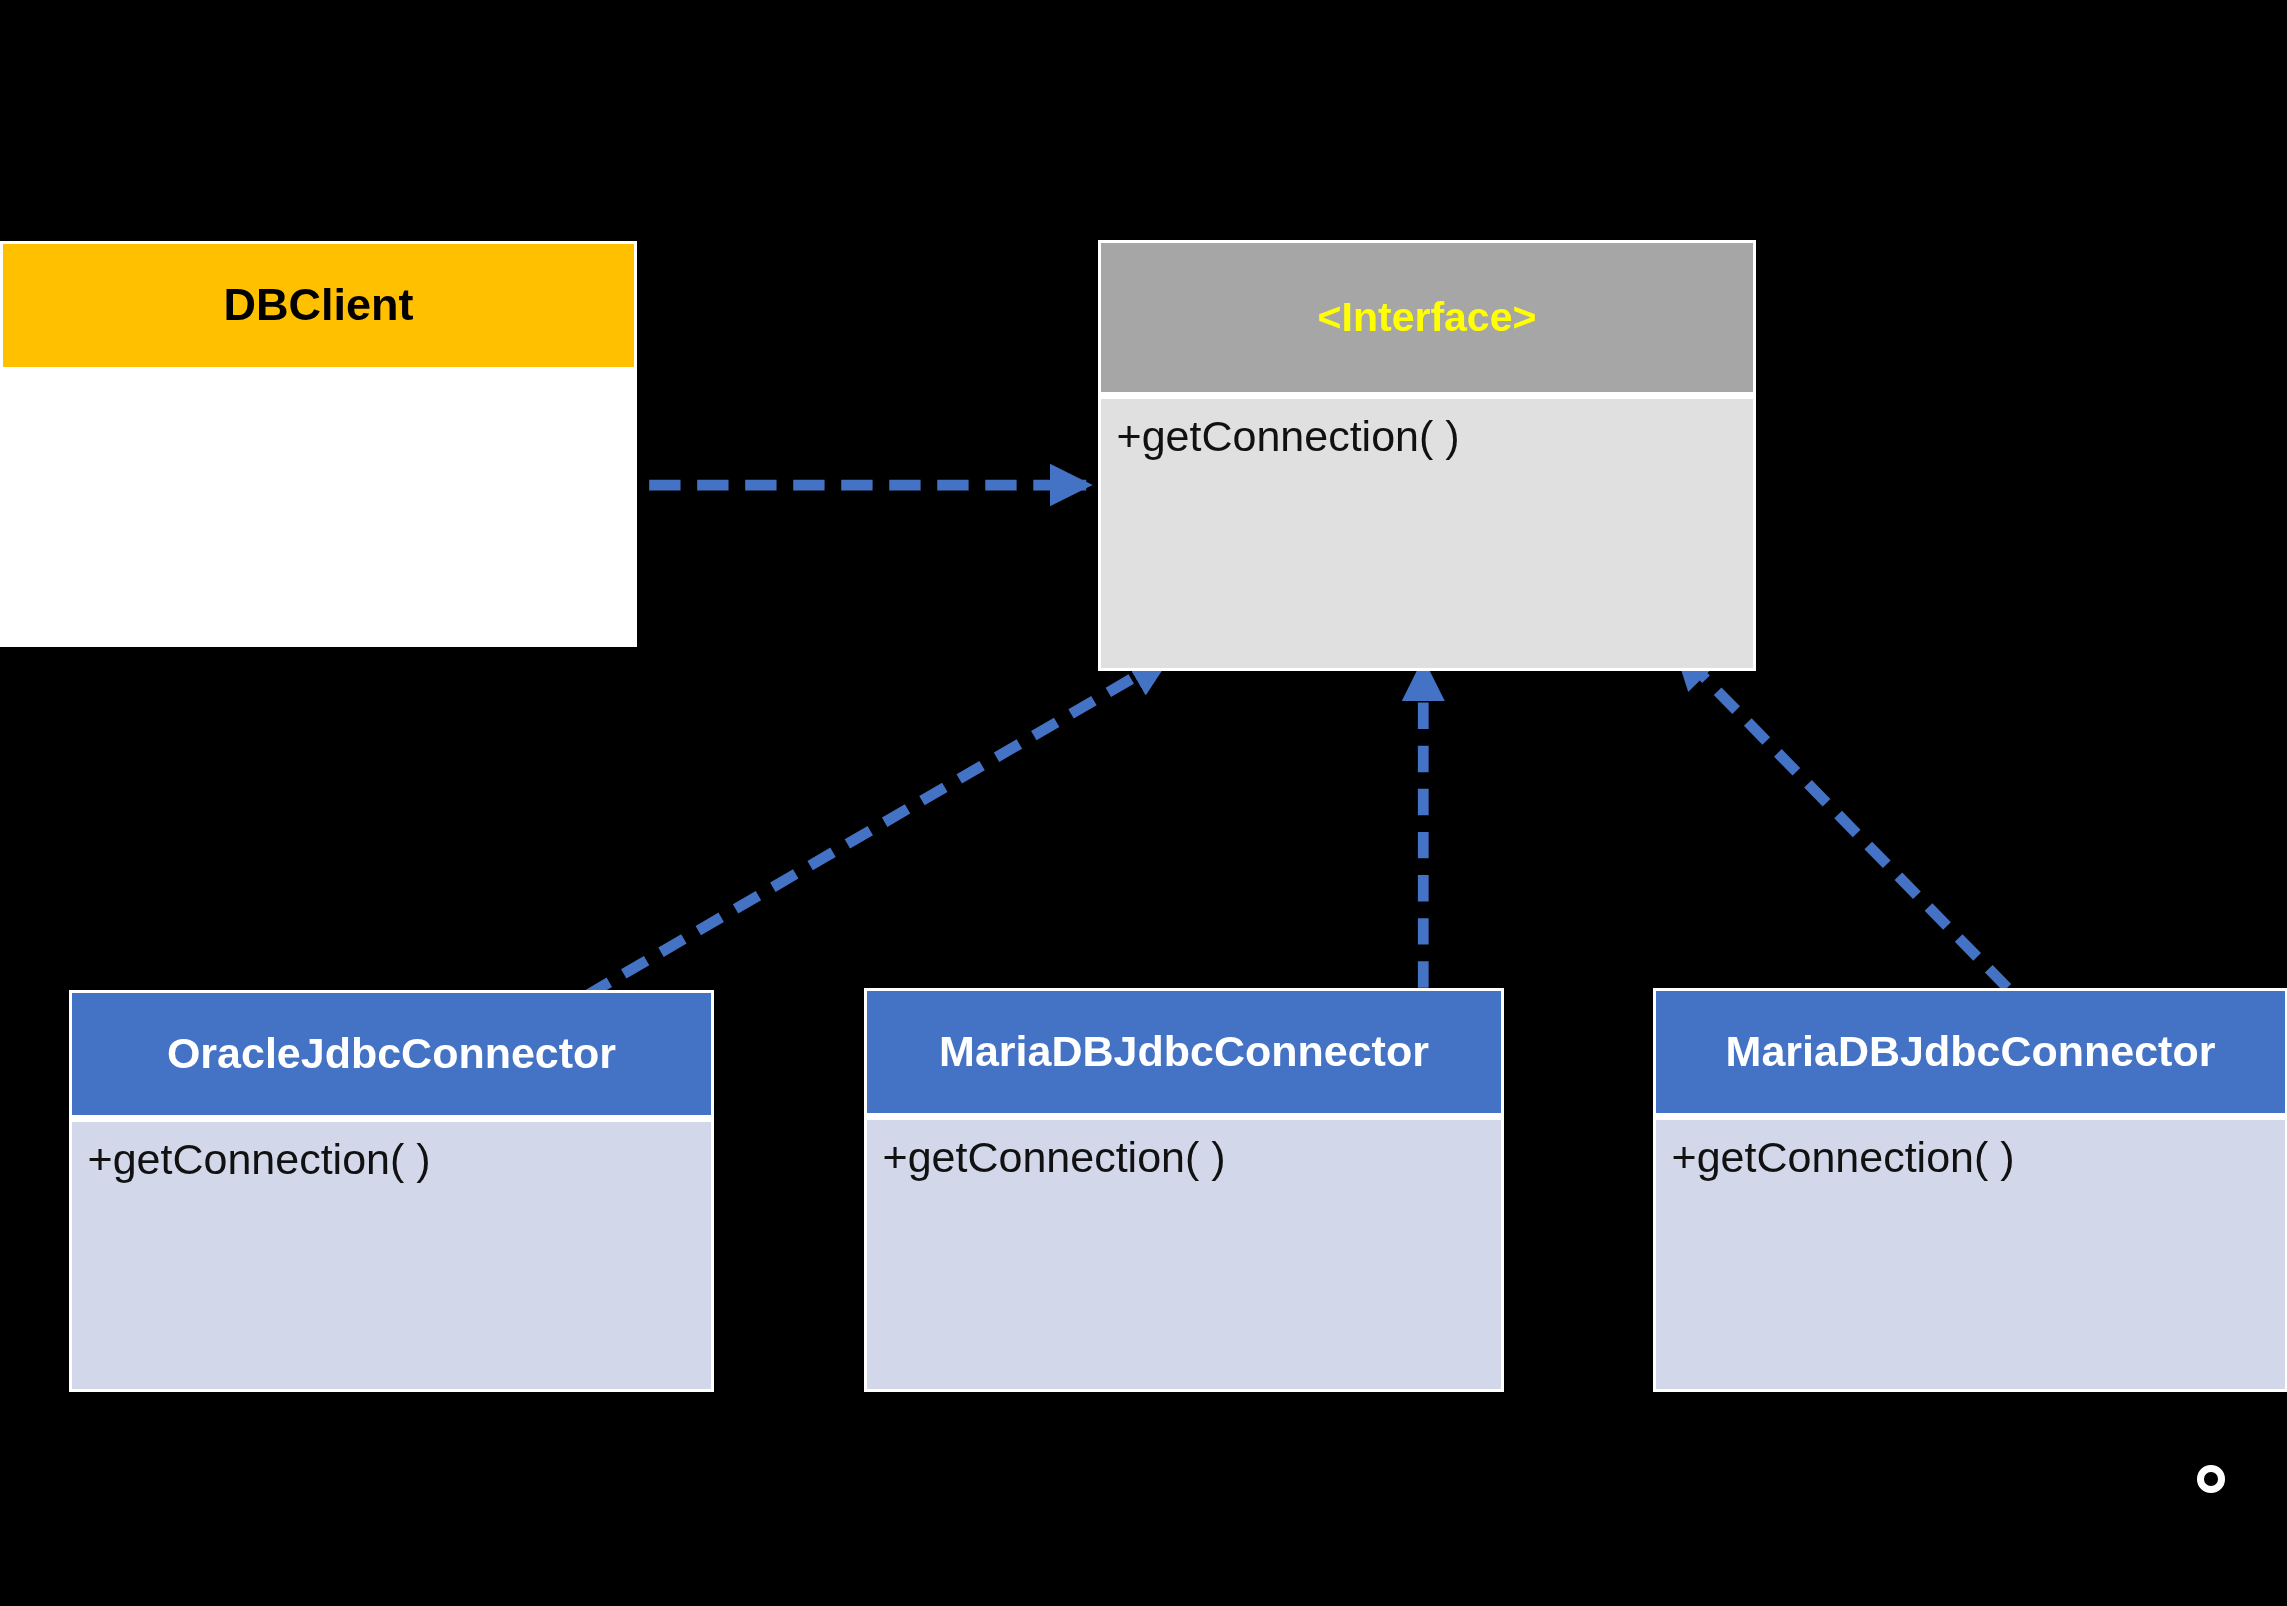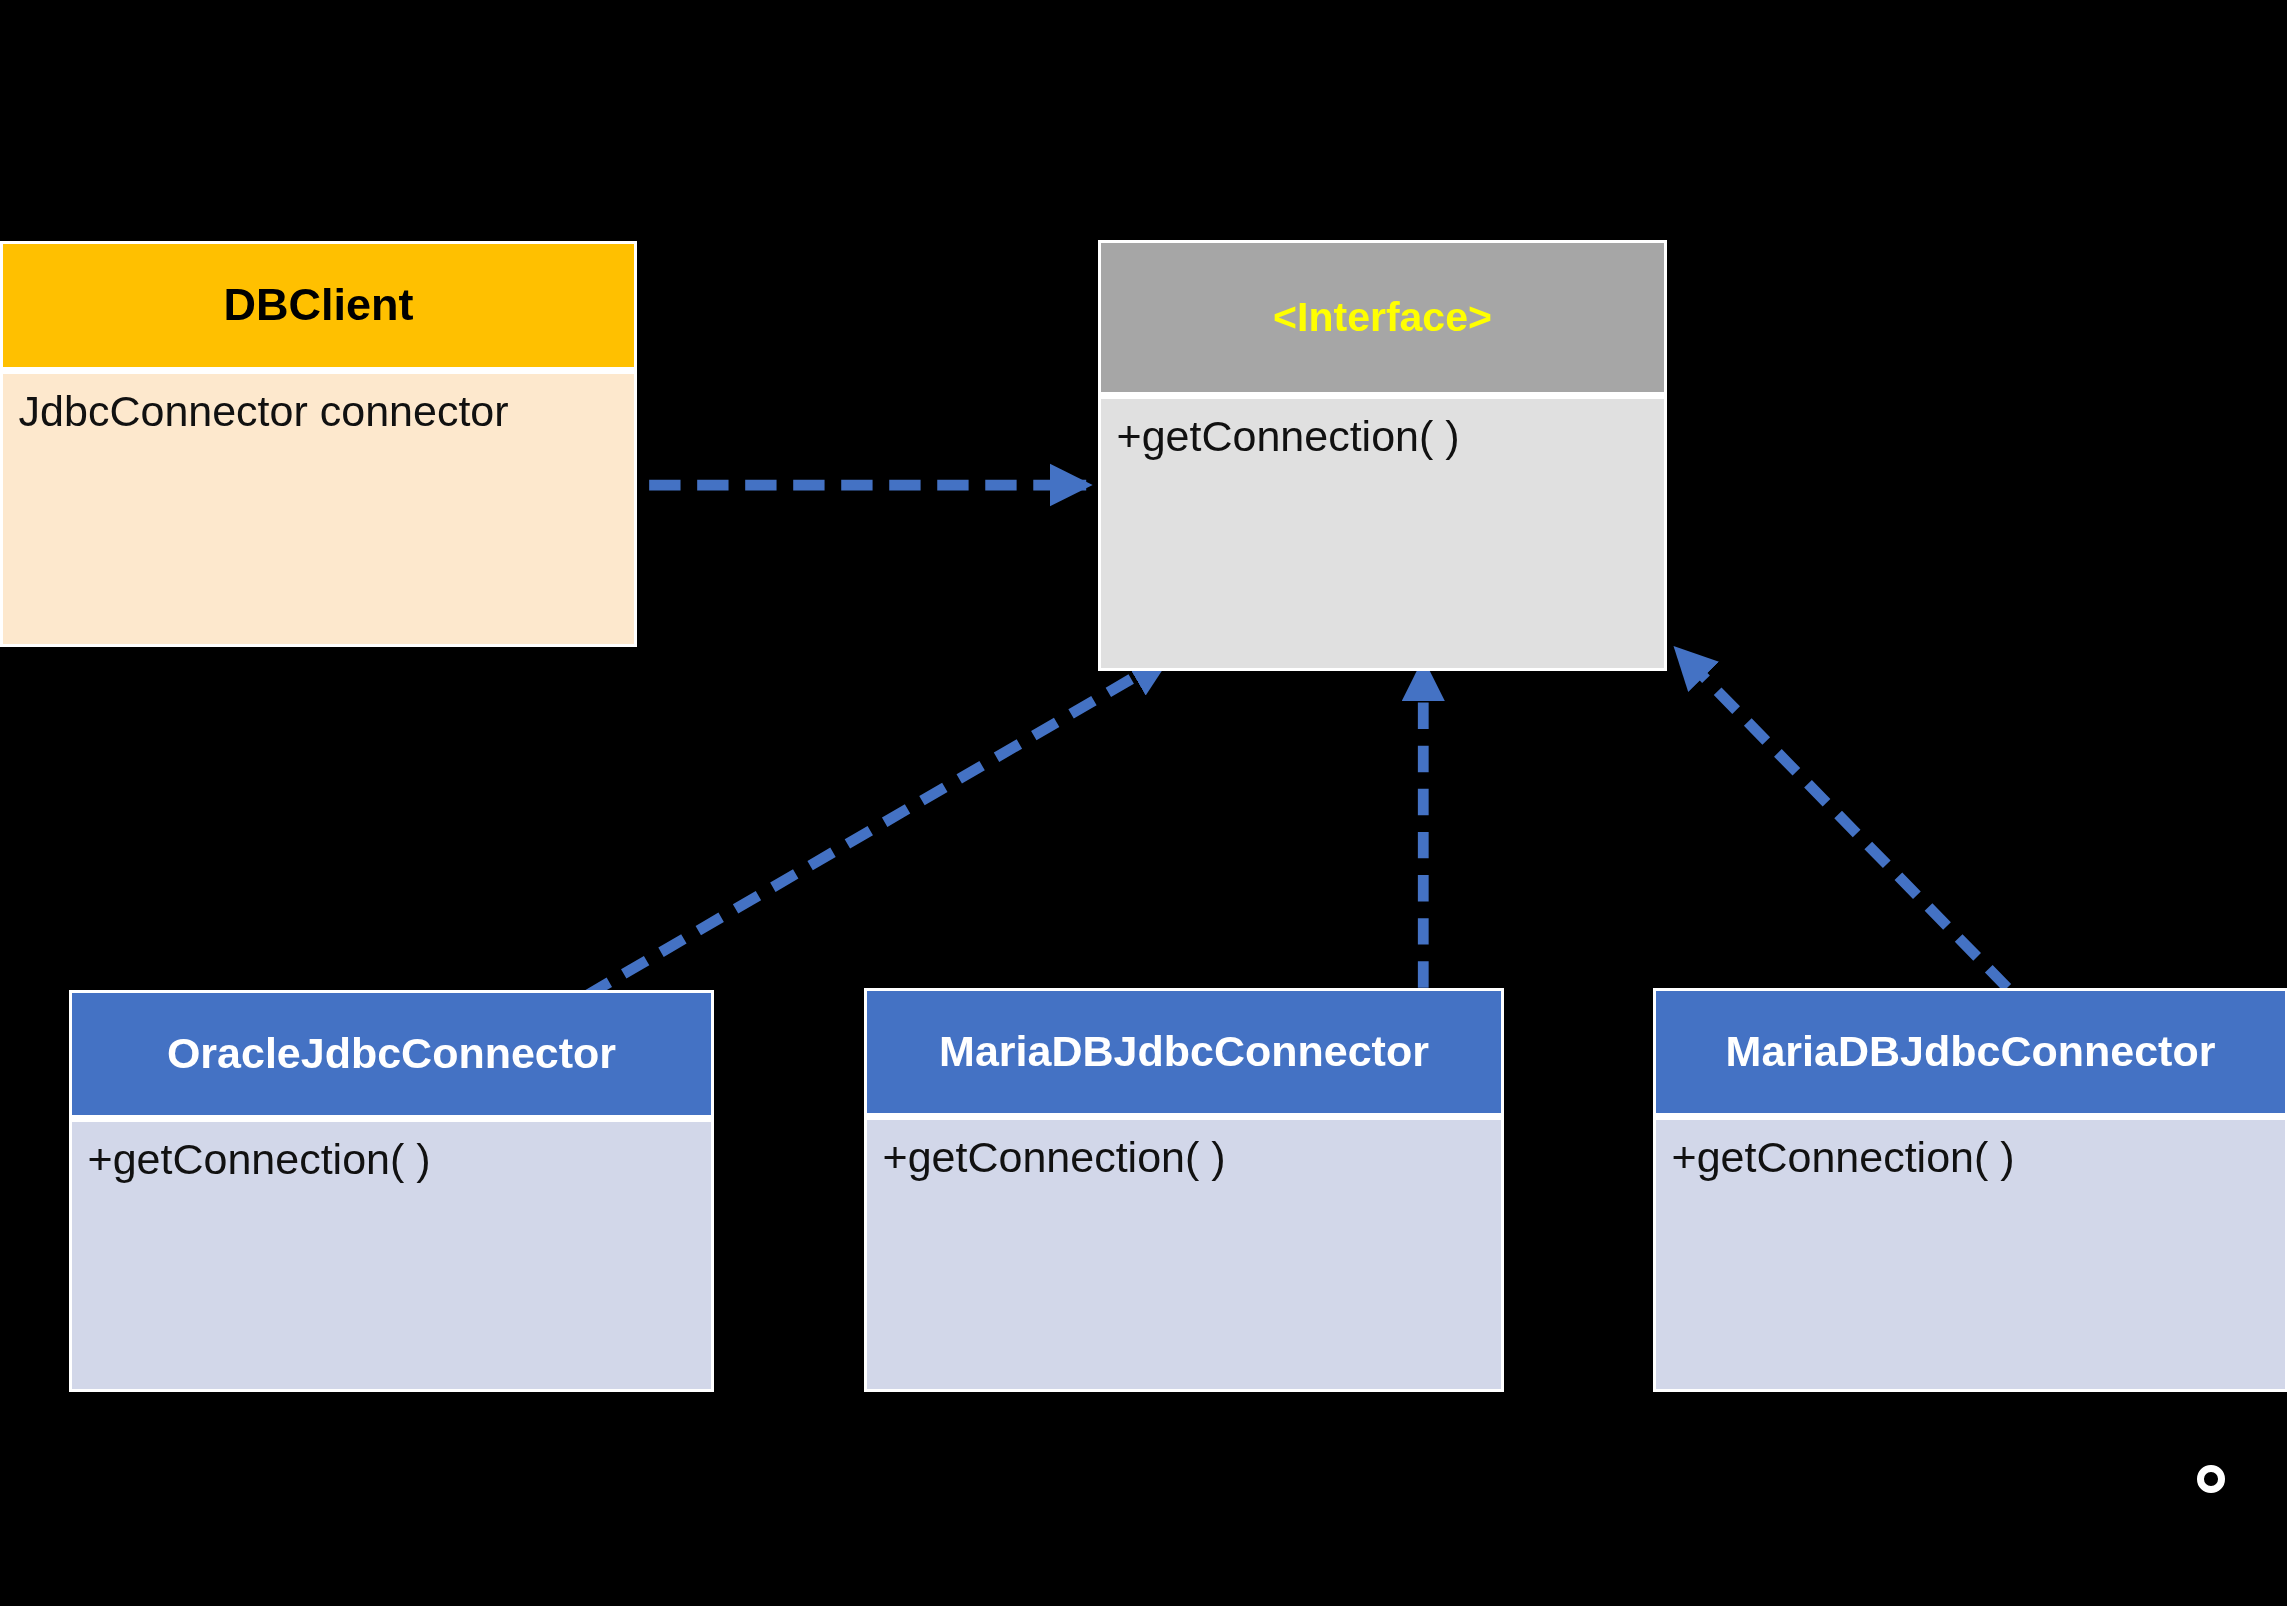--- a/index.html
+++ b/index.html
@@ -46,21 +46,21 @@
     font-size:43px;
     color:#111;
     padding:13.7px 0 0 15.7px;
     box-sizing:border-box;
   }
   
   .dbclient{left:0;top:241px;width:637px;height:406px;}
   .dbclient .box-header{background:var(--dbclient-header);height:123px;}
   .dbclient .box-body{background:var(--dbclient-body);}
   
-  .interface{left:1098px;top:240px;width:569px;height:431px;}
+  .interface{left:1098px;top:240px;width:658px;height:431px;}
   .interface .box-header{background:var(--interface-header);height:149px;font-size:41px;}
   .interface .box-header .stereotype{color:var(--interface-stereotype);}
   .interface .box-header .iface-name{color:#000;}
   .interface .box-body{background:var(--interface-body);}
   
   .impl .box-header{background:var(--impl-header);color:#fff;height:122px;font-size:43px;}
   .impl .box-body{background:var(--impl-body);}
   .impl-oracle{left:69px;top:990px;width:645px;height:402px;}
   .impl-maria1{left:864px;top:988px;width:640px;height:404px;}
   .impl-maria2{left:1653px;top:988px;width:635px;height:404px;}
@@ -98,23 +98,20 @@
     <line class="arrow-line dash-long" x1="662" y1="495" x2="1108" y2="495" marker-end="url(#arrowhead)"></line>
     <line class="arrow-line dash-short" x1="598" y1="1016" x2="1190" y2="672" marker-end="url(#arrowhead)"></line>
     <line class="arrow-line dash-short" x1="1452" y1="1008" x2="1452" y2="678" marker-end="url(#arrowhead)"></line>
     <line class="arrow-line dash-short" x1="2048" y1="1008" x2="1712" y2="664" marker-end="url(#arrowhead)"></line>
   </svg>
 
   <div class="uml-box dbclient">
     <div class="box-header">
       <span>DBClient</span>
     </div>
-    <div class="box-body">
-      <span>JdbcConnector connector</span>
-    </div>
   </div>
 
   <div class="uml-box interface">
     <div class="box-header">
       <span class="stereotype">&lt;Interface&gt;</span>
     </div>
     <div class="box-body">
       <span>+getConnection( )</span>
     </div>
   </div>

